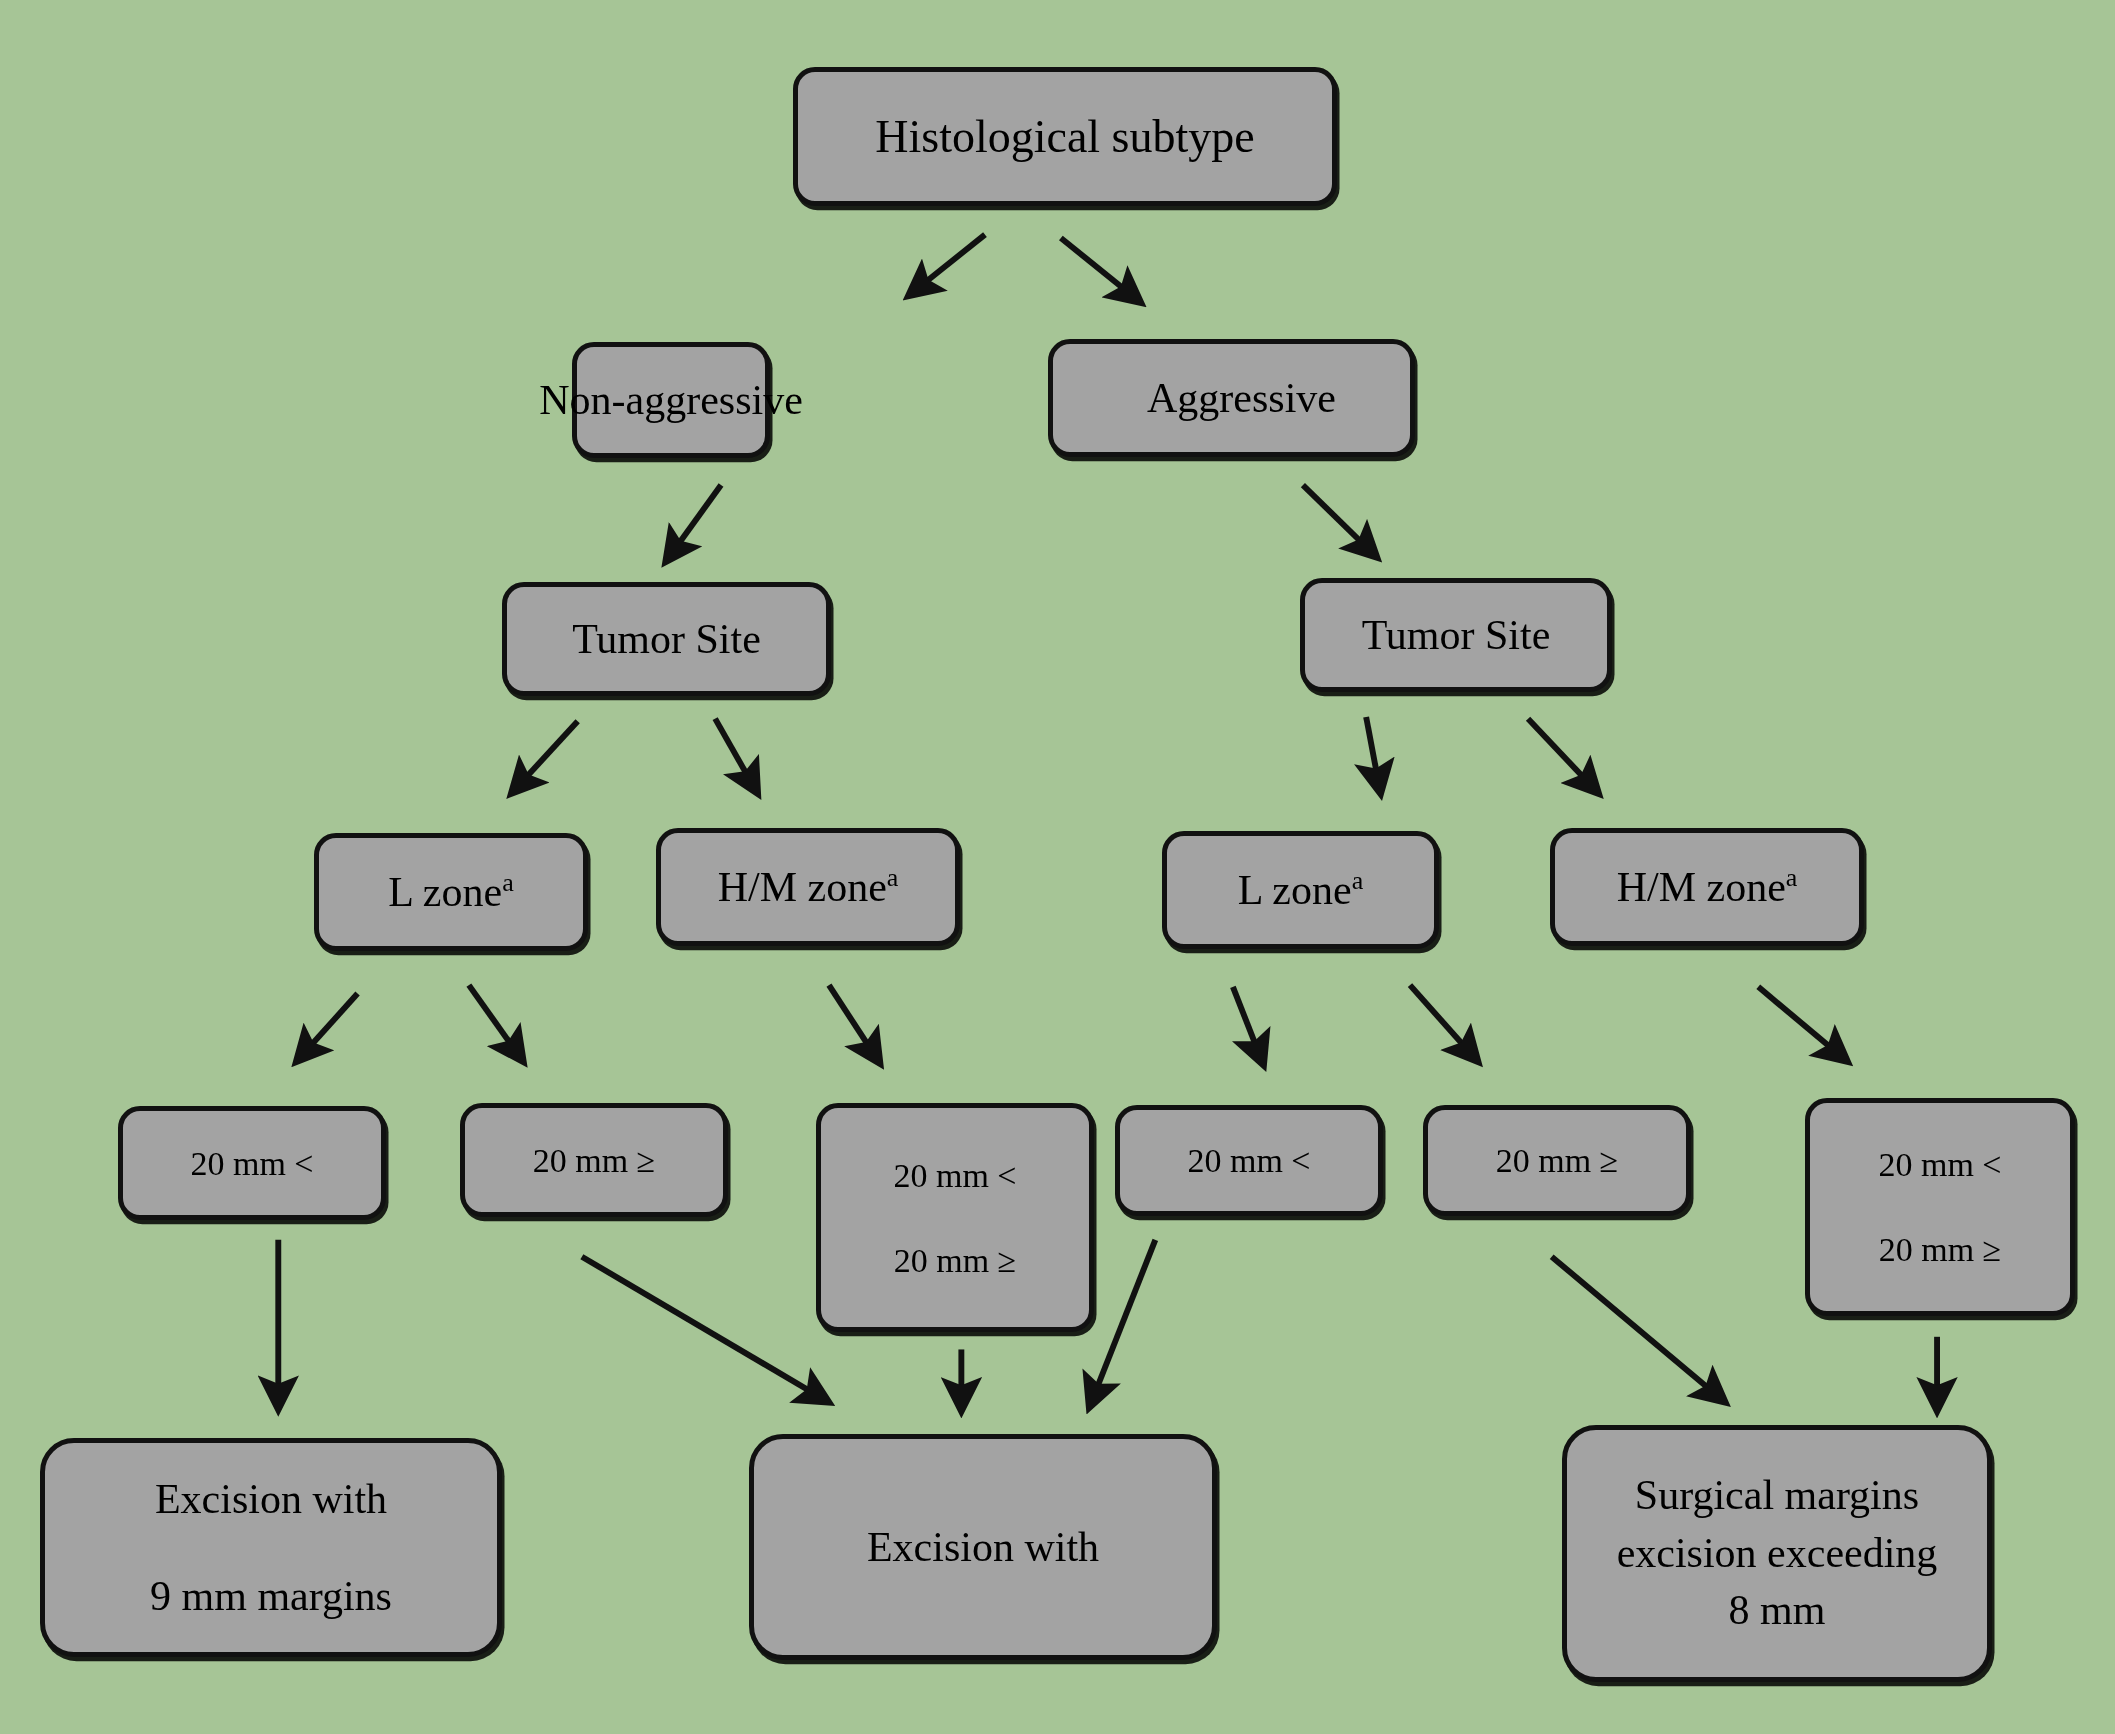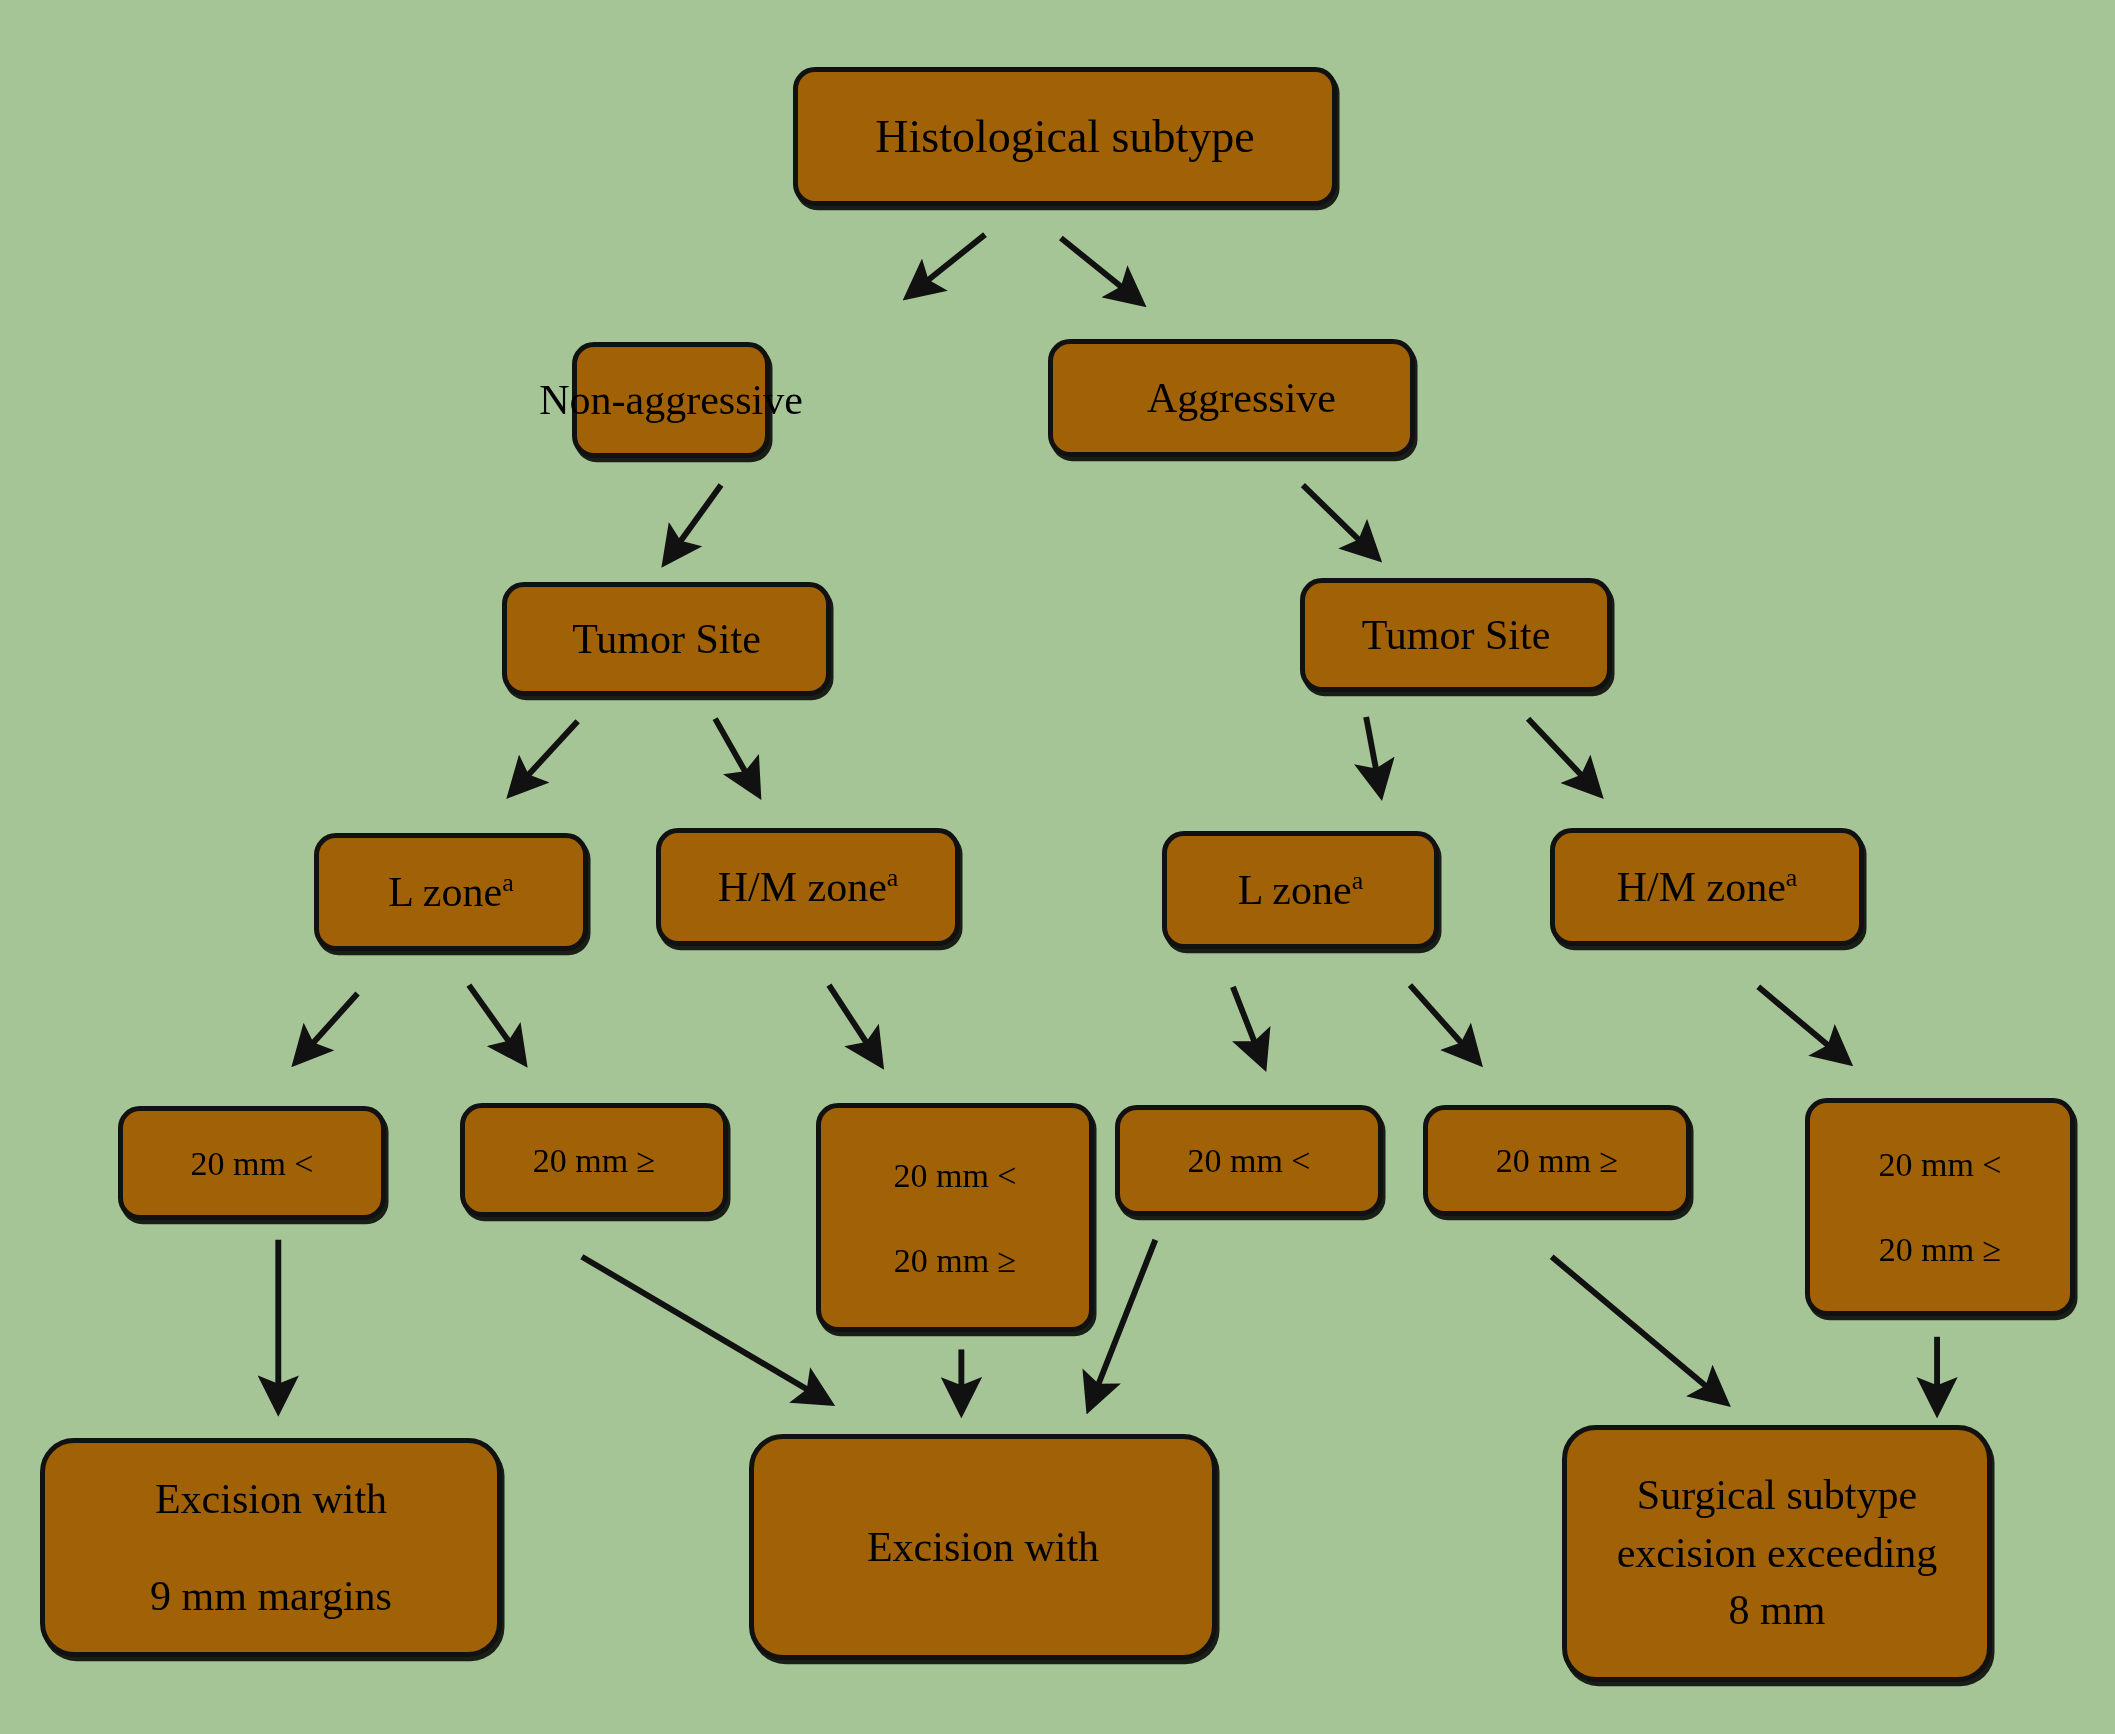--- a/index.html
+++ b/index.html
@@ -19,21 +19,21 @@
     position: absolute;
     left: 0;
     top: 0;
     width: 2115px;
     height: 1735px;
     pointer-events: none;
   }
   .node {
     position: absolute;
     box-sizing: border-box;
-    background: #a16207;
+    background: #a3a3a3;
     border: 5.9px solid #111111;
     border-radius: 22px;
     display: flex;
     flex-direction: column;
     align-items: center;
     justify-content: center;
     color: #000000;
     text-align: center;
     line-height: 1.5;
     box-shadow: 2.5px 4.2px 0 rgba(0,0,0,0.85);
@@ -156,19 +156,19 @@
   </div>
 
   <div class="node f-50 two-line" style="left:40px; top:1438px; width:462px; height:219px; border-radius:34px;">
     <span class="line">Excision with</span>
     <span class="line">9 mm margins</span>
   </div>
   <div class="node f-50 two-line" style="left:749px; top:1434px; width:468px; height:226px; border-radius:34px;">
     <span class="line">Excision with</span>
   </div>
   <div class="node f-50 three-line" style="left:1562px; top:1425px; width:430px; height:257px; border-radius:34px;">
-    <span class="line">Surgical subtype</span>
+    <span class="line">Surgical margins</span>
     <span class="line">excision exceeding</span>
     <span class="line">8 mm</span>
   </div>
 
 </div>
 
 
 </body></html>

